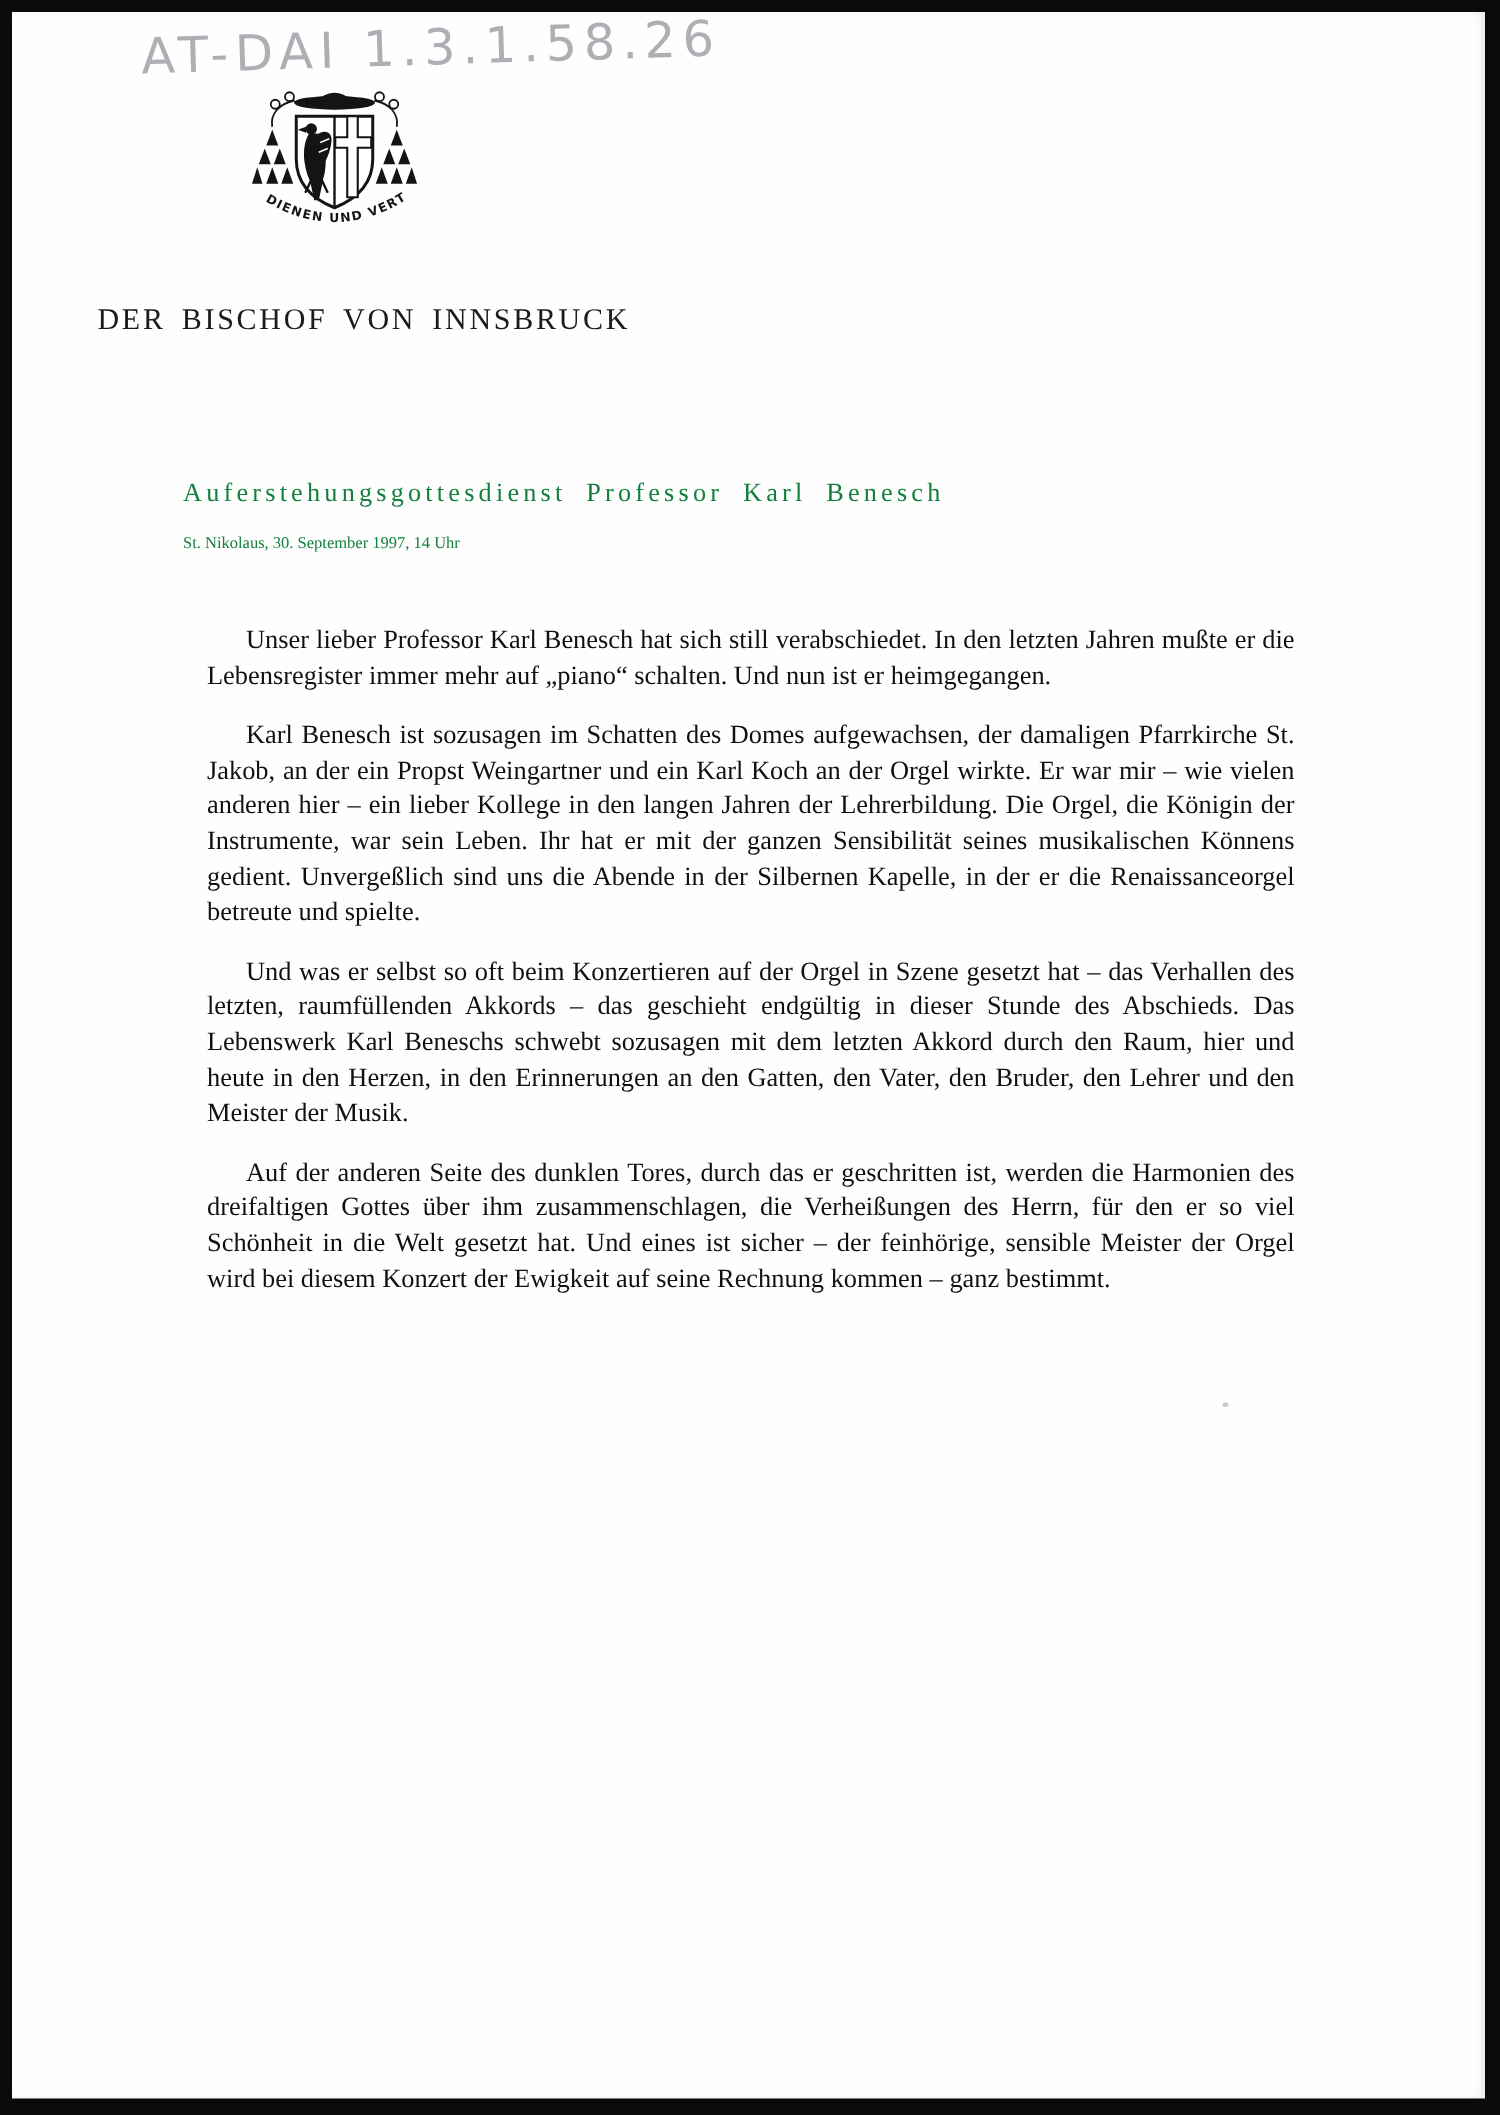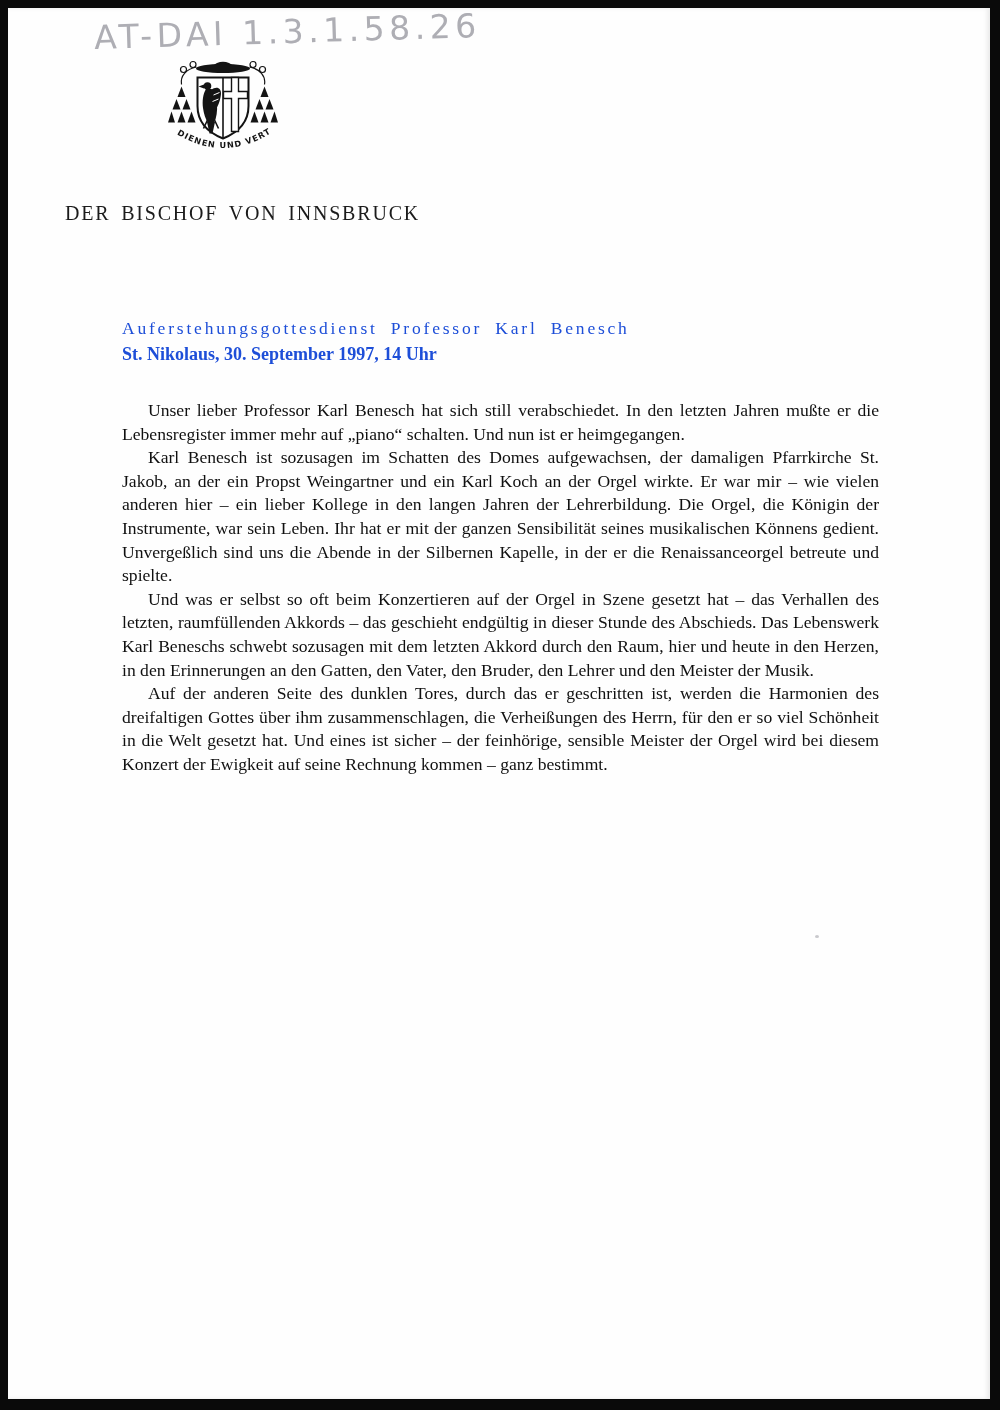--- a/index.html
+++ b/index.html
@@ -29,35 +29,35 @@
   .letterhead{
     position:absolute;left:57px;top:156px;
     font-family:"Liberation Serif", serif;
     font-size:20px;
     letter-spacing:1.8px;
     word-spacing:4px;
     color:#1b1b1b;
     white-space:nowrap;
     margin-top:38px;
   }
-  .title-block{position:absolute;left:114px;top:310px;color:#1d4ed8;}
+  .title-block{position:absolute;left:114px;top:310px;color:#15803d;}
   .title-line1{
     font-size:17.5px;
     letter-spacing:2.8px;
     word-spacing:6px;
     white-space:nowrap;
   }
-  .title-line2{font-size:18px;margin-top:5px;font-weight:bold;}
+  .title-line2{font-size:11px;margin-top:17px;}
   .body-text{
     position:absolute;left:114px;top:391px;width:757px;
     font-size:17.6px;line-height:23.6px;
     text-align:justify;
     color:#101010;
   }
-  .body-text p{margin:0;text-indent:26px;}
+  .body-text p{margin:16px;text-indent:26px;}
   .speck{
     position:absolute;left:807px;top:927px;width:4px;height:3px;
     background:#c9c9cd;border-radius:50%;
   }
 </style>
 </head>
 <body>
 
 <div class="scan-frame">
   <div class="page">

